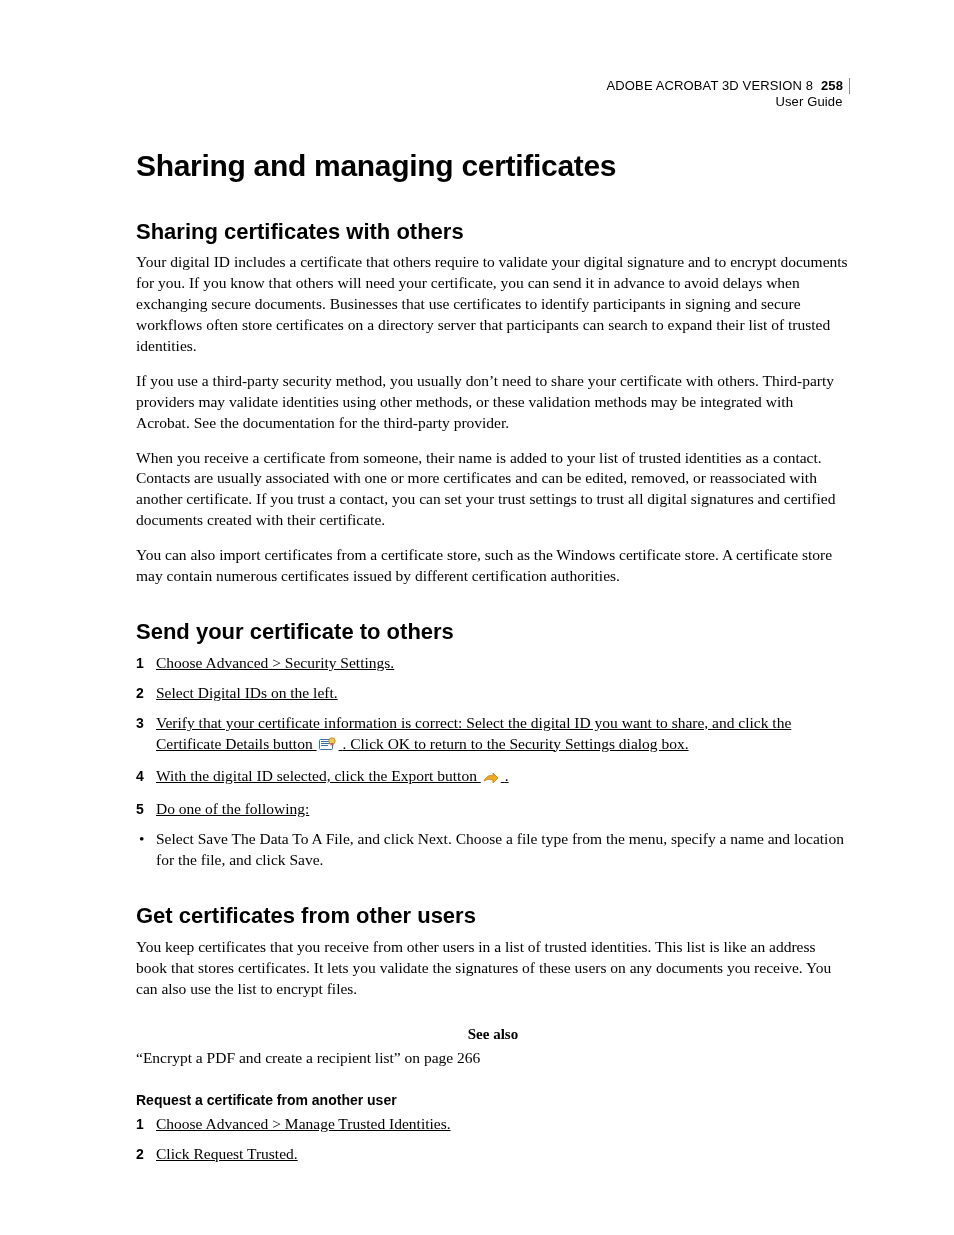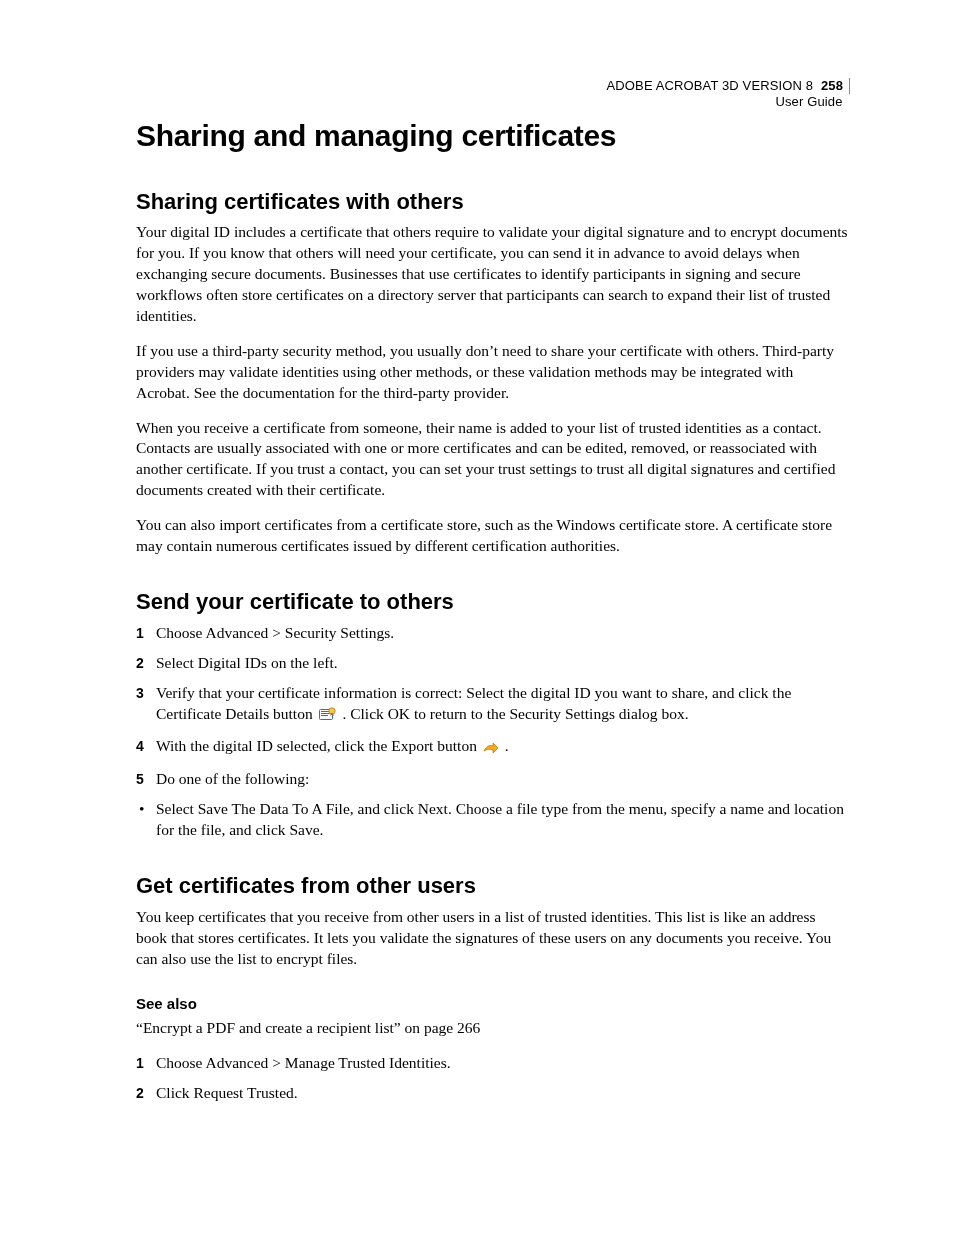--- a/index.html
+++ b/index.html
@@ -41,34 +41,35 @@
   }
   .running-head .line2 {
     display: block;
     font-weight: 400;
     padding-right: 7.5px; 
   }
   h1.chapter {
     font-family: "Myriad Pro", "Segoe UI", Arial, sans-serif;
     font-weight: 700;
     font-size: 30px;
-    margin: 38px 0 28px 0;
+    margin: 68px 0 28px 0;
     letter-spacing: -0.01em;
   }
   h2.section {
     font-family: "Myriad Pro", "Segoe UI", Arial, sans-serif;
     font-weight: 700;
     font-size: 22px;
     margin: 30px 0 6px 0;
   }
   h3.subsection {
-    font-family: Liberation Sans, sans-serif;
+    font-family: Liberation Serif, serif;
     font-weight: 700;
     font-size: 15px;
     margin: 24px 0 4px 0;
+    text-align: center;
   }
   h4.minor {
     font-family: "Myriad Pro", "Segoe UI", Arial, sans-serif;
     font-weight: 700;
     font-size: 14px;
     margin: 22px 0 4px 0;
   }
   p.body {
     margin: 0 0 14px 0;
   }
@@ -76,20 +77,21 @@
     list-style: none;
     padding: 0;
     margin: 0;
     counter-reset: step;
   }
   ol.steps > li {
     counter-increment: step;
     position: relative;
     padding-left: 20px;
     margin: 4px 0 9px 0;
+    text-decoration: underline;
   }
   ol.steps > li::before {
     content: counter(step);
     position: absolute;
     left: 0;
     top: 1px;
     font-family: "Myriad Pro", "Segoe UI", Arial, sans-serif;
     font-weight: 700;
     font-size: 14px;
   }
@@ -168,18 +170,19 @@
   <ul class="bullets">
     <li><span>Select Save The Data To A File, and click Next. Choose a file type from the menu, specify a name and location for the file, and click Save.</span></li>
   </ul>
 
   <h2 class="section">Get certificates from other users</h2>
   <p class="body">You keep certificates that you receive from other users in a list of trusted identities. This list is like an address book that stores certificates. It lets you validate the signatures of these users on any documents you receive. You can also use the list to encrypt files.</p>
 
   <h3 class="subsection">See also</h3>
   <p class="body">“Encrypt a PDF and create a recipient list” on page 266</p>
 
+  <h4 class="minor">Request a certificate from another user</h4>
   <ol class="steps">
     <li><span>Choose Advanced &gt; Manage Trusted Identities.</span></li>
     <li><span>Click Request Trusted.</span></li>
   </ol>
 
 </div>
 
 </body></html>

